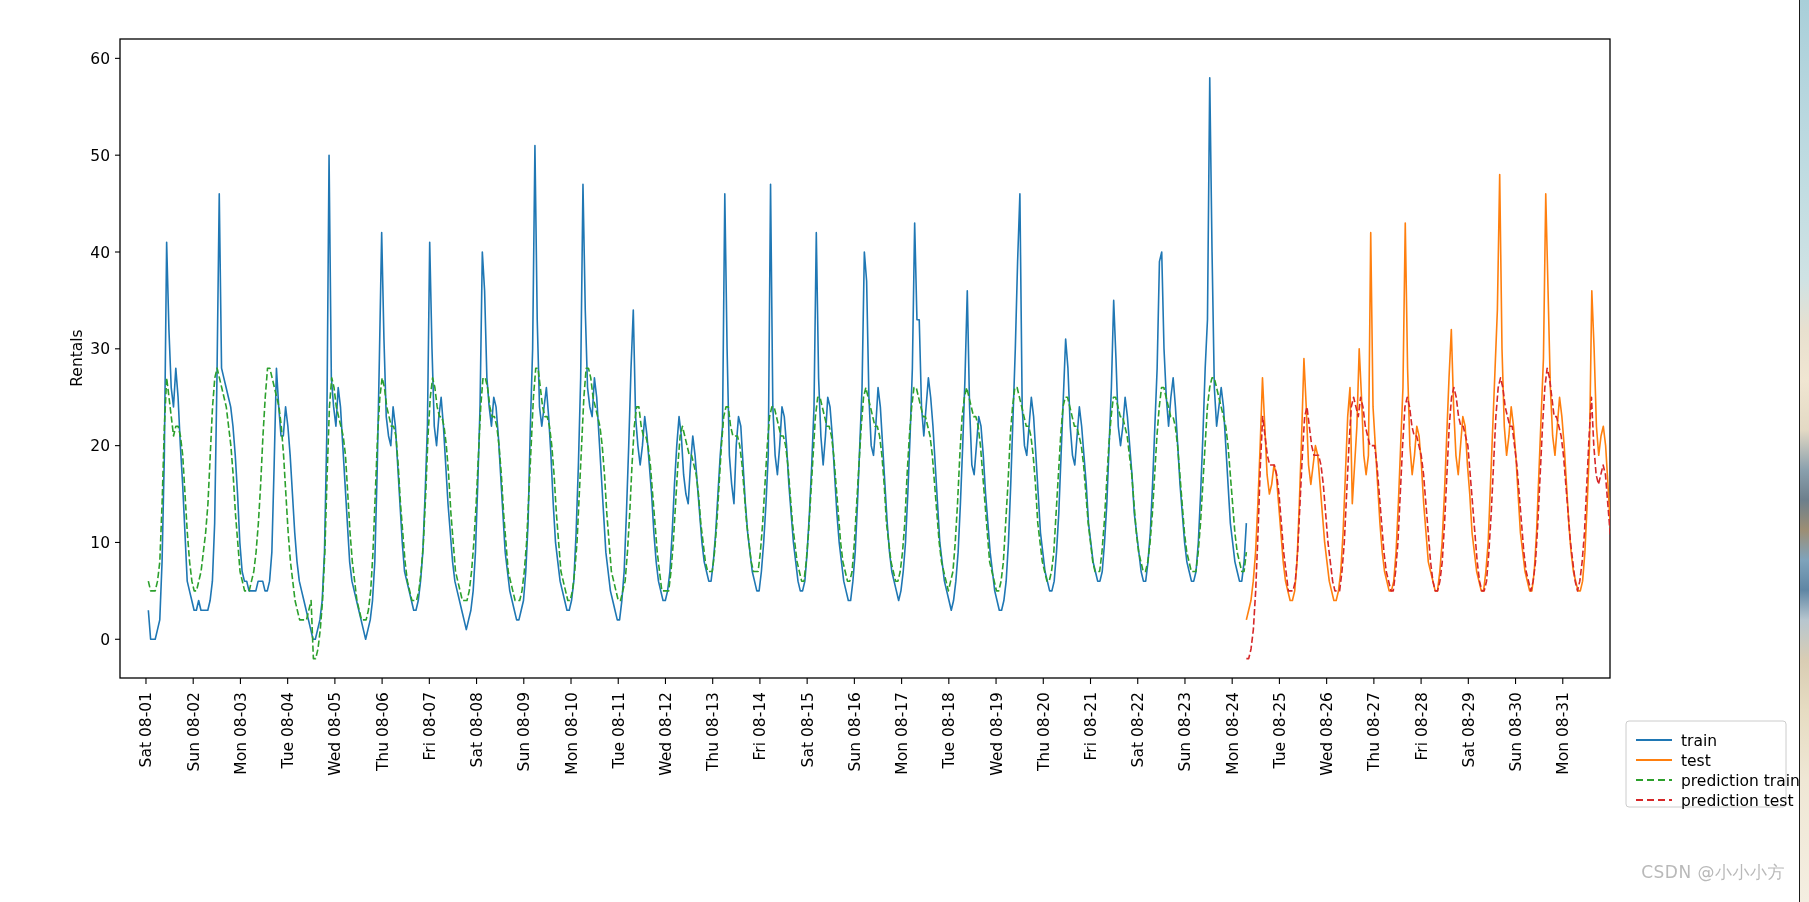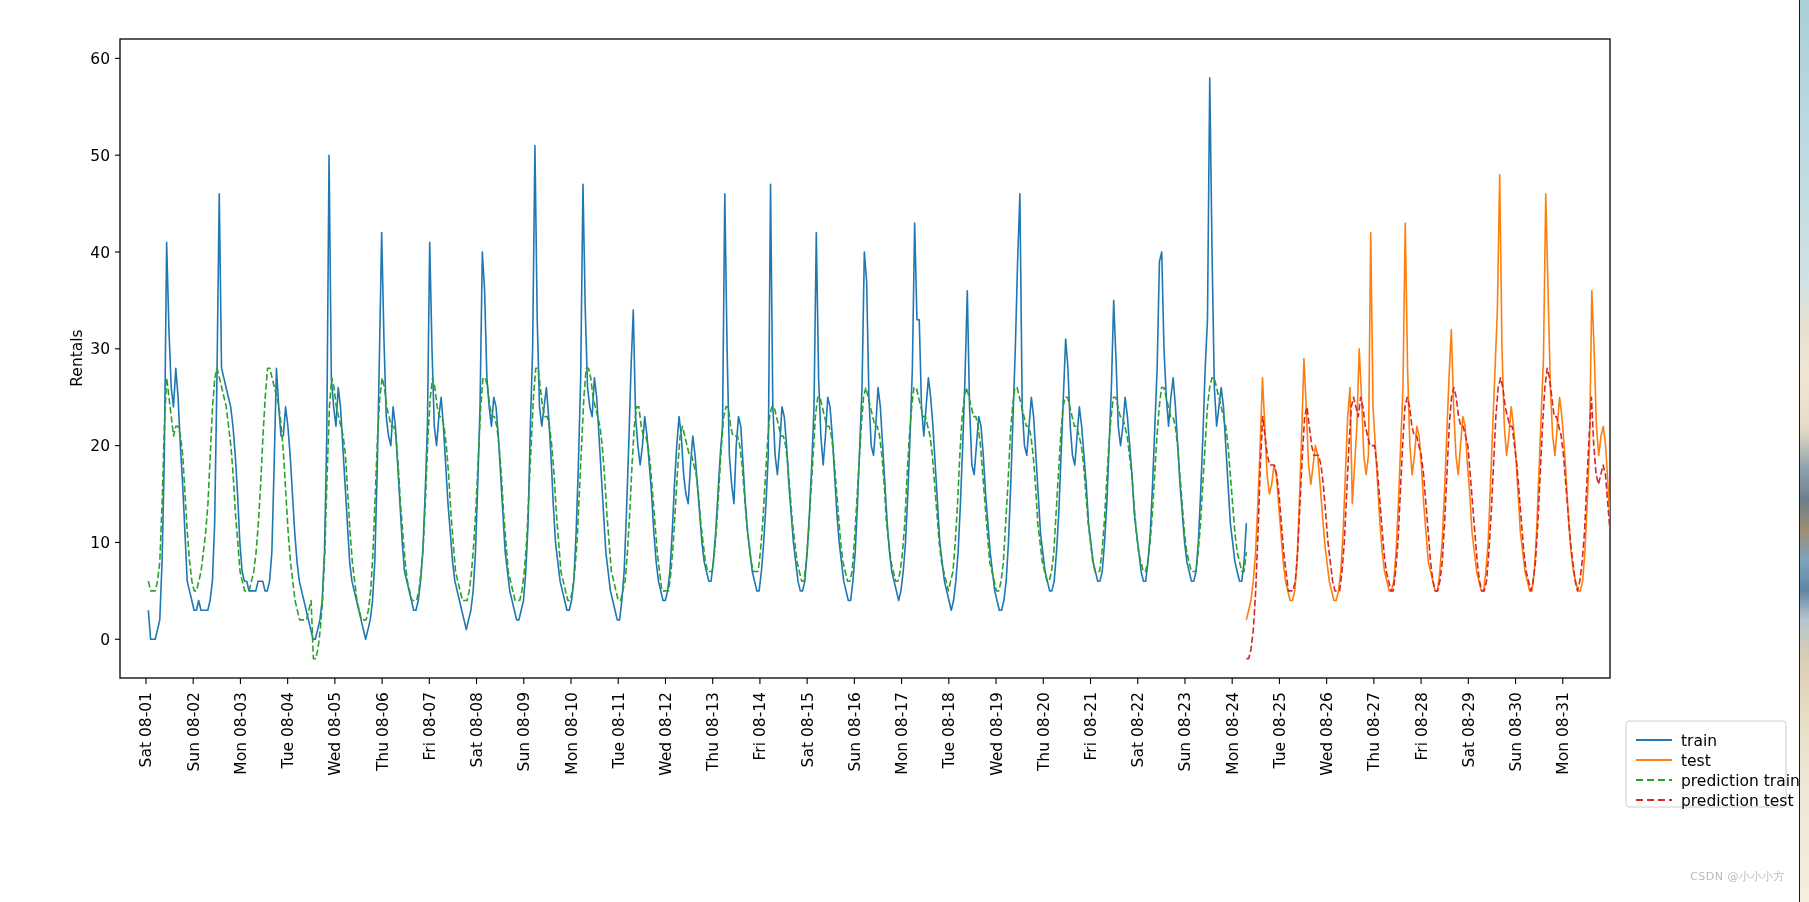--- a/index.html
+++ b/index.html
@@ -13,21 +13,21 @@
   #plot-svg{position:absolute;left:0;top:0;width:1809px;height:902px;}
   .tick-label{font-size:15.5px;fill:#000;font-family:"DejaVu Sans","Liberation Sans",sans-serif;}
   .axis-title{font-size:15.5px;fill:#000;font-family:"DejaVu Sans","Liberation Sans",sans-serif;}
   .legend-text{font-size:15.5px;fill:#000;font-family:"DejaVu Sans","Liberation Sans",sans-serif;}
   .spine{fill:none;stroke:#000;stroke-width:1.3;}
   .tickmark{stroke:#000;stroke-width:1.1;}
   .series-line{fill:none;stroke-linejoin:round;stroke-linecap:butt;}
   .legend-box{fill:#ffffff;fill-opacity:0.92;stroke:#cccccc;stroke-width:1;}
   #watermark{
     position:absolute;right:24px;bottom:18px;
-    font-size:11px;color:#b9b9b9;letter-spacing:0.5px;
+    font-size:17px;color:#b9b9b9;letter-spacing:0.5px;
     font-family:"DejaVu Sans","Liberation Sans",sans-serif;
     white-space:nowrap;user-select:none;
   }
   #edge-strip{
     position:absolute;right:0;top:0;width:9px;height:902px;
     background:linear-gradient(to bottom,
       #a9cfd9 0px,#b6d6de 90px,#c2dde2 190px,#cfe2e4 280px,
       #e8e0cf 330px,#f0e6d2 380px,#e3d9c4 430px,
       #8aa0ad 470px,#6d7f8c 500px,#9c8e74 530px,
       #7fa3bb 560px,#5f86a4 590px,#b7c6cf 620px,

